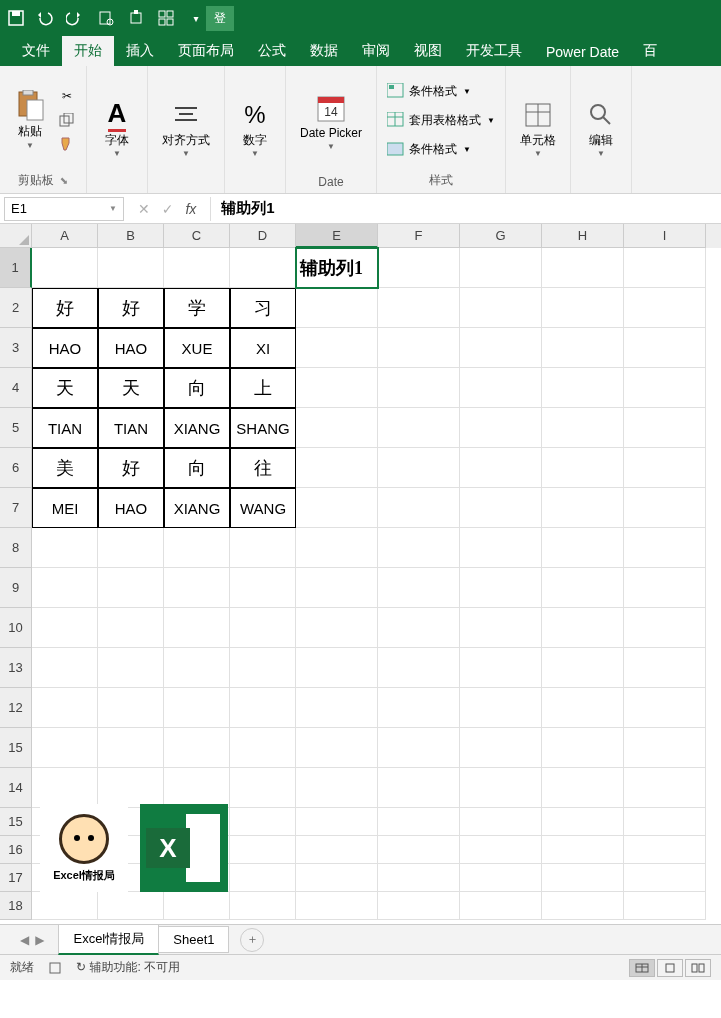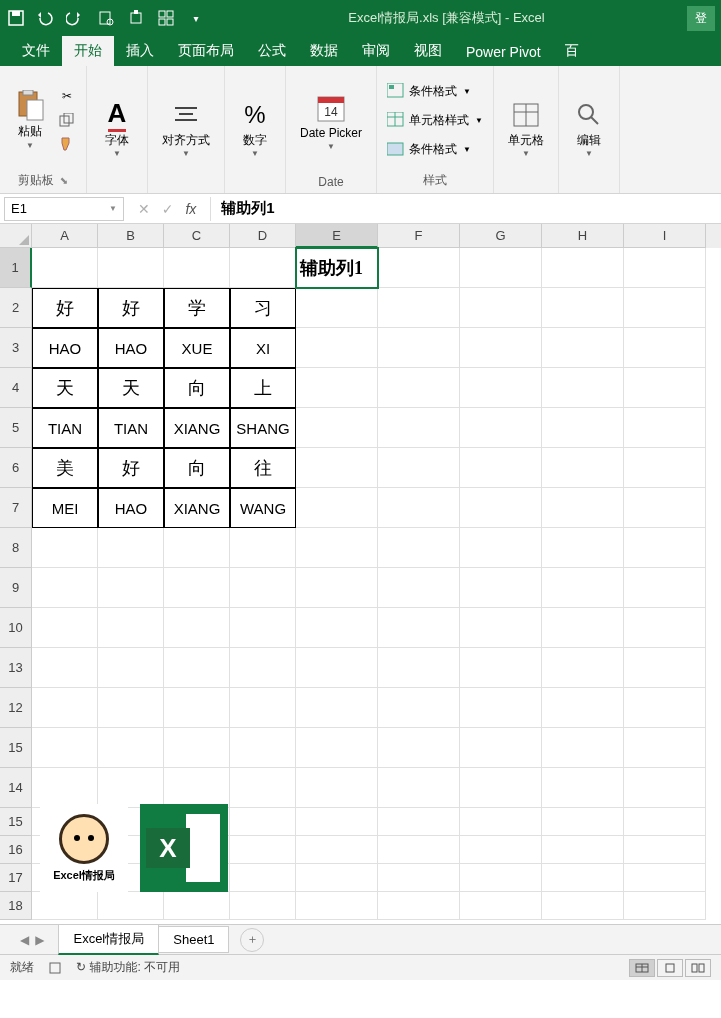--- a/index.html
+++ b/index.html
@@ -115,34 +115,34 @@
     <div class="qat-item">
         <svg width="16" height="16">
           <rect x="1" y="1" width="6" height="6" fill="none" stroke="#fff"></rect>
           <rect x="9" y="1" width="6" height="6" fill="none" stroke="#fff"></rect>
           <rect x="1" y="9" width="6" height="6" fill="none" stroke="#fff"></rect>
           <rect x="9" y="9" width="6" height="6" fill="none" stroke="#fff"></rect>
         </svg>
       </div>
     <div class="qat-item" style="font-size:10px;">▾</div>
   </div>
-  <div class="title">Excel情报局.xls  [兼容模式]  -  Excel</div>
   <div class="login">登</div>
 </div>
 
 <div class="ribbon-tabs">
   <div class="ribbon-tab">文件</div>
   <div class="ribbon-tab active">开始</div>
   <div class="ribbon-tab">插入</div>
   <div class="ribbon-tab">页面布局</div>
   <div class="ribbon-tab">公式</div>
   <div class="ribbon-tab">数据</div>
   <div class="ribbon-tab">审阅</div>
   <div class="ribbon-tab">视图</div>
-  <div class="ribbon-tab">Power Pivot</div>
+  <div class="ribbon-tab">开发工具</div>
+  <div class="ribbon-tab">Power Date</div>
   <div class="ribbon-tab">百</div>
 </div>
 
 <div class="ribbon">
   <div class="ribbon-group">
     <div class="ribbon-group-content">
       <div class="big-btn">
         <div class="icon">
             <svg width="30" height="32">
               <rect x="4" y="2" width="18" height="24" fill="#c88b4a" stroke="#8a5a2a"></rect>
@@ -256,21 +256,21 @@
             <span style="font-size:8px;margin-left:2px;">▼</span>
           </div>
         <div class="small-btn">
             <span class="ic">
               <svg width="18" height="16">
                 <rect x="0" y="0" width="16" height="14" fill="none" stroke="#4a8"></rect>
                 <line x1="0" y1="5" x2="16" y2="5" stroke="#4a8"></line>
                 <line x1="8" y1="0" x2="8" y2="14" stroke="#4a8"></line>
               </svg>
             </span>
-            <span>单元格样式</span>
+            <span>套用表格格式</span>
             <span style="font-size:8px;margin-left:2px;">▼</span>
           </div>
         <div class="small-btn">
             <span class="ic">
               <svg width="18" height="16">
                 <rect x="0" y="2" width="16" height="12" fill="#cde" stroke="#4a8"></rect>
               </svg>
             </span>
             <span>条件格式</span>
             <span style="font-size:8px;margin-left:2px;">▼</span>

